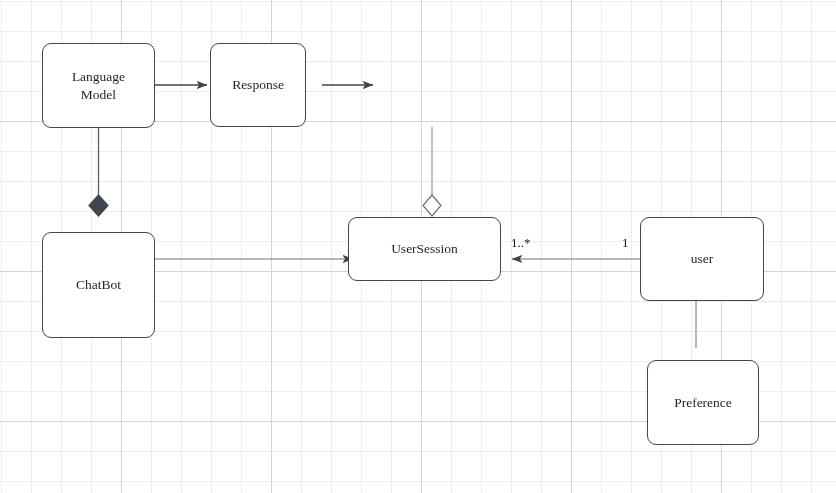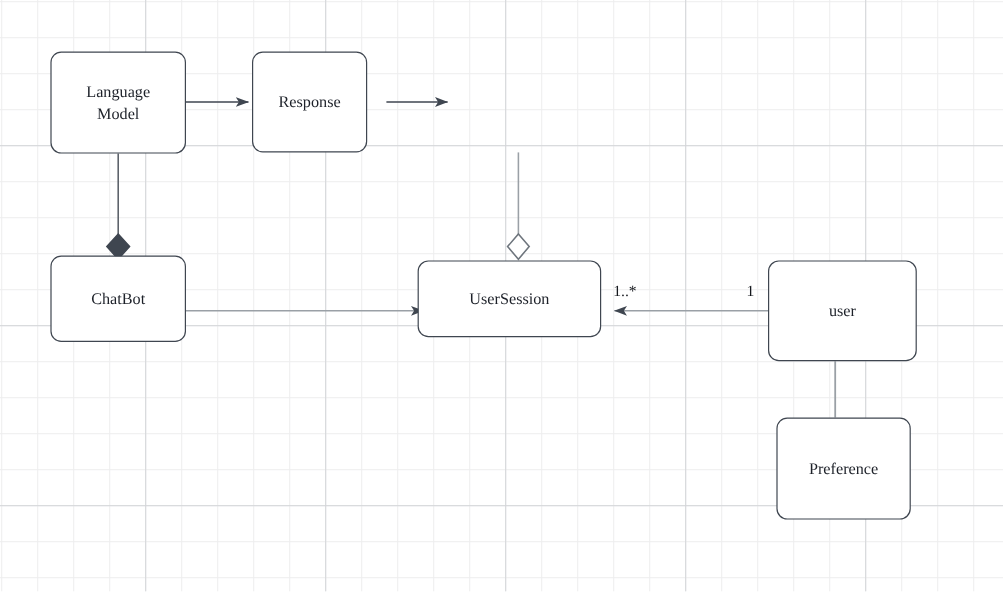--- a/index.html
+++ b/index.html
@@ -127,33 +127,33 @@
   <div class="node" style="left:42px; top:43px; width:113px; height:85px;">
     <span class="node-label">Language
 Model</span>
   </div>
 
   <div class="node" style="left:210px; top:43px; width:96px; height:84px;">
     <span class="node-label">Response</span>
   </div>
 
 
-  <div class="node" style="left:42px; top:213px; width:113px; height:72px;">
+  <div class="node" style="left:42px; top:232px; width:113px; height:106px;">
     <span class="node-label">ChatBot</span>
   </div>
 
   <div class="node" style="left:348px; top:217px; width:153px; height:64px;justify-content:center;">
     <span class="node-label">UserSession</span>
   </div>
 
   <div class="node" style="left:640px; top:217px; width:124px; height:84px;">
     <span class="node-label">user</span>
   </div>
 
-  <div class="node" style="left:647px; top:348px; width:112px; height:85px;text-align:right;">
+  <div class="node" style="left:647px; top:360px; width:112px; height:85px;text-align:right;">
     <span class="node-label">Preference</span>
   </div>
 
   <div class="mult" style="left:511px; top:236px;">1..*</div>
 
   <div class="mult" style="left:622px; top:236px;">1</div>
 
 </div>
 
 </body></html>

